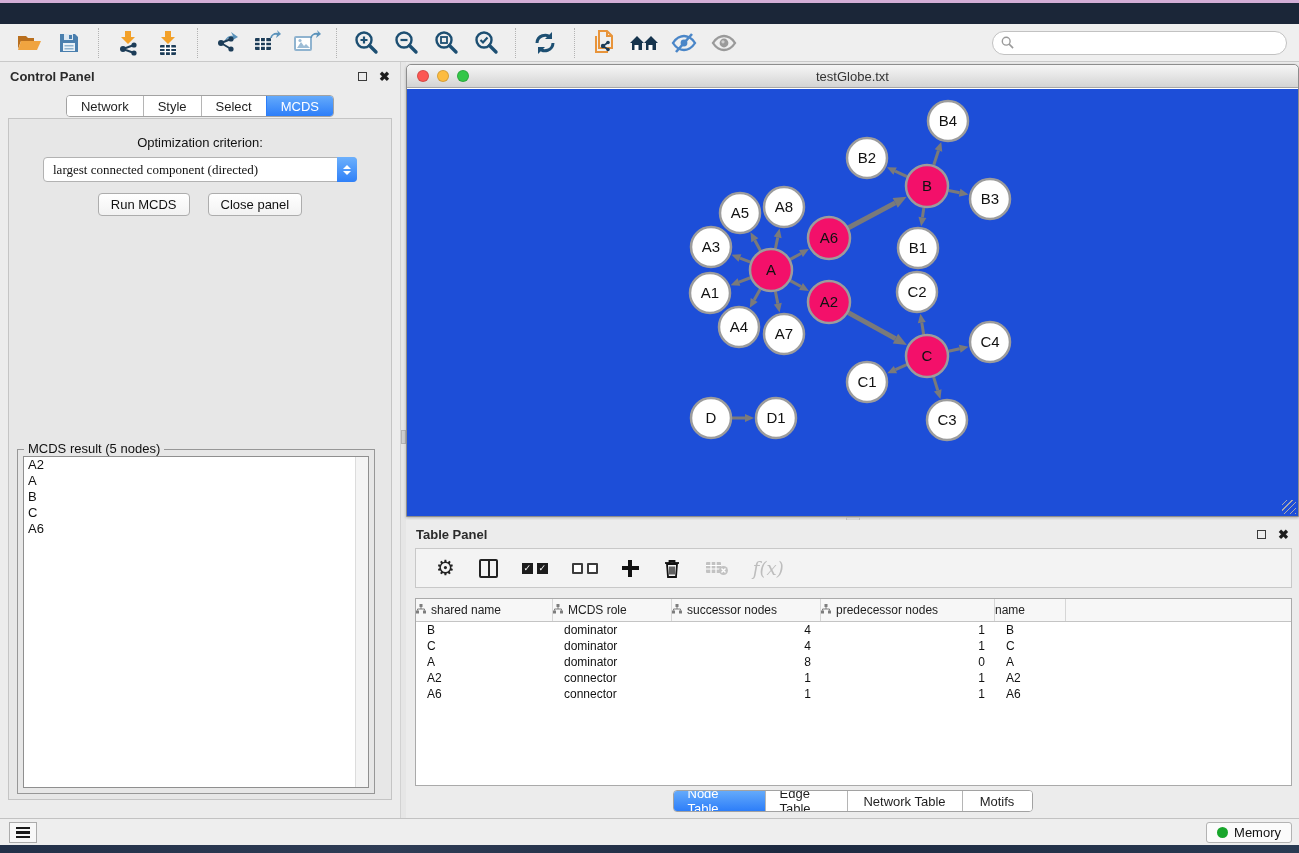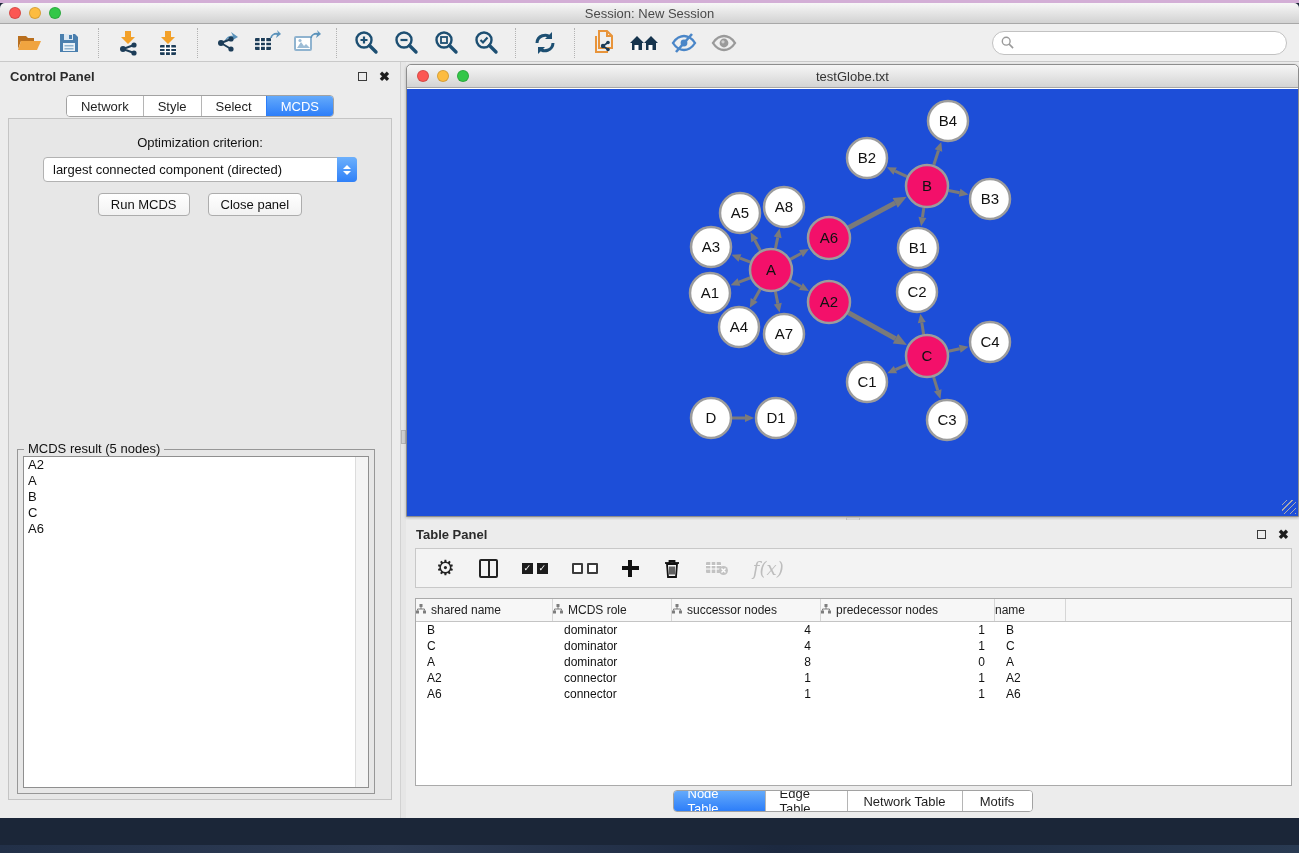--- a/index.html
+++ b/index.html
@@ -50,21 +50,21 @@
   .seg-group { display:flex; border:1px solid #a2a2a2; border-radius:4px; overflow:hidden; background:#fff;align-items:center; }
   .seg { height:20px; display:flex; align-items:center; justify-content:center; font-size:13px; color:#1f1f1f;
     padding:0 14px; border-left:1px solid #b5b5b5; background:#fff; }
   .seg:first-child { border-left:none; }
   .seg.active { background:linear-gradient(#64aafb,#2d7ef9); color:#fff; border-left-color:#2d7ef9; }
 
   .cp-content { position:absolute; left:8px; right:8px; top:56px; height:682px;
     background:#e7e7e7; border:1px solid #c4c4c4; }
   .opt-label { text-align:center; margin-top:16px; font-size:13px; color:#111; }
   .combo { position:absolute; left:34px; top:38px; width:314px; height:25px; background:#fff;
-    border:1px solid #b2b2b2; border-radius:4px; display:flex; align-items:center; }
+    border:1px solid #b2b2b2; border-radius:4px; display:flex; align-items:center;font-family:Liberation Serif, serif; }
   .combo-text { flex:1; font-size:13px; color:#111; padding-left:9px; white-space:nowrap; overflow:hidden; }
   .combo-stepper { width:20px; height:25px; margin-right:-1px; border-radius:0 4px 4px 0;
     background:linear-gradient(#6cb0fc,#2f80f8); display:flex; flex-direction:column; align-items:center; justify-content:center; gap:2px; }
   .chev { width:0; height:0; border-left:4px solid transparent; border-right:4px solid transparent; }
   .chev.up { border-bottom:4px solid #fff; } .chev.down { border-top:4px solid #fff; }
   .cp-buttons { position:absolute; top:74px; left:0; right:0; display:flex; justify-content:center; gap:18px; }
   .push-btn { height:23px; background:linear-gradient(#ffffff,#f2f2f2); border:1px solid #adadad; border-radius:4px;
     font-size:13px; color:#111; padding:0 12px; display:flex; align-items:center; }
 
   .result-group { position:absolute; left:8px; right:16px; top:330px; height:345px;
@@ -122,28 +122,20 @@
     border-radius:3px; display:flex; align-items:center; gap:6px; padding:0 10px; }
   .memory-dot { width:11px; height:11px; border-radius:50%; background:#18a62b; }
   .memory-label { font-size:13px; color:#111; }
 </style>
 </head>
 <body>
 
 <div class="app">
   <div class="desktop-top"></div>
 
-  <header class="titlebar">
-    <div class="lights">
-      <span class="light red"></span>
-      <span class="light yellow"></span>
-      <span class="light green"></span>
-    </div>
-    <div class="win-title">Session: New Session</div>
-  </header>
 
   <div class="toolbar">
     <div class="tb-group">
       <span class="tb-btn">
         <svg width="26" height="24" viewBox="0 0 26 24">
             <path d="M2 5h8l2 2h6v3H5L2 18z" fill="#b96f1e"></path>
             <path d="M5 10h20l-4 9H2z" fill="#f0a440"></path>
           </svg>
       </span>
       <span class="tb-btn">
@@ -573,15 +565,26 @@
             <span class="seg active" style="width:91px">Node Table</span>
             <span class="seg" style="width:82px">Edge Table</span>
             <span class="seg" style="width:115px">Network Table</span>
             <span class="seg" style="width:70px">Motifs</span>
           </div>
         </div>
       </div>
     </section>
   </div>
 
+  <footer class="statusbar">
+    <span class="list-btn">
+        <i></i>
+        <i></i>
+        <i></i>
+      </span>
+    <span class="memory-btn">
+      <span class="memory-dot"></span>
+      <span class="memory-label">Memory</span>
+    </span>
+  </footer>
 
   <div class="desktop-bottom"></div>
 </div>
 
 </body></html>

